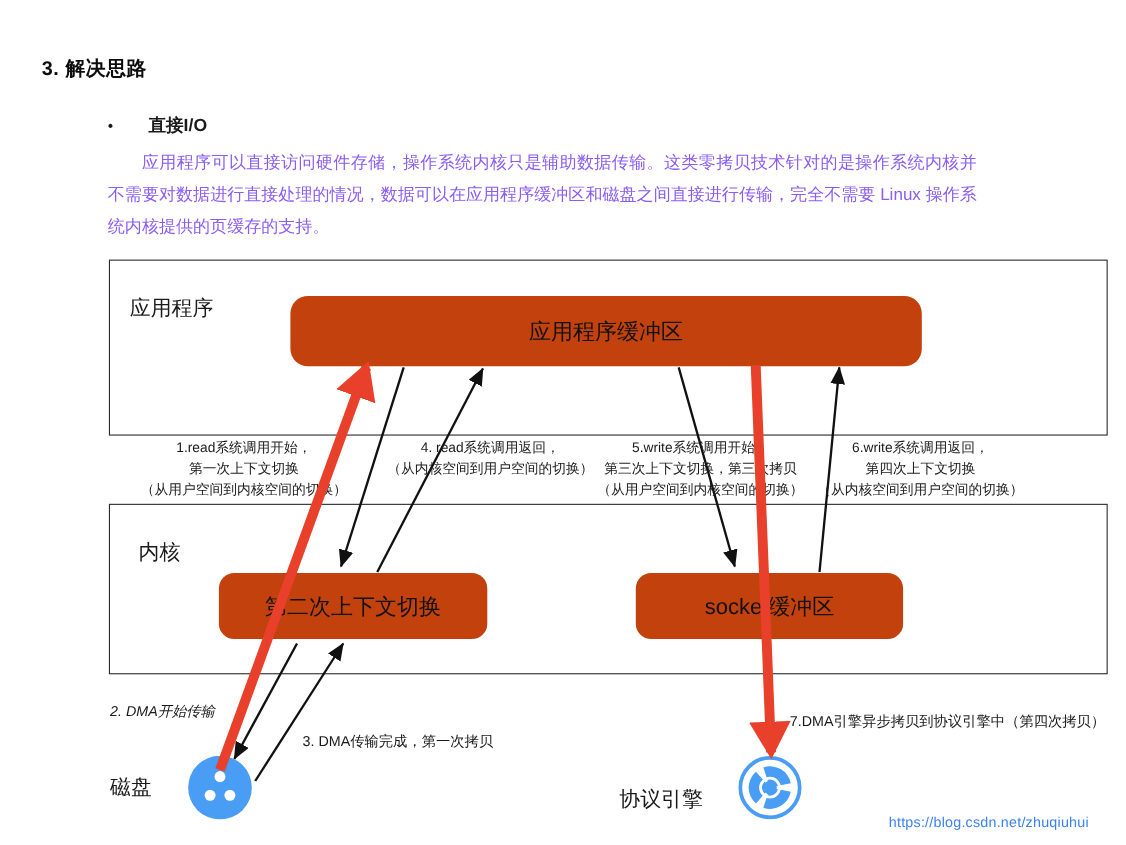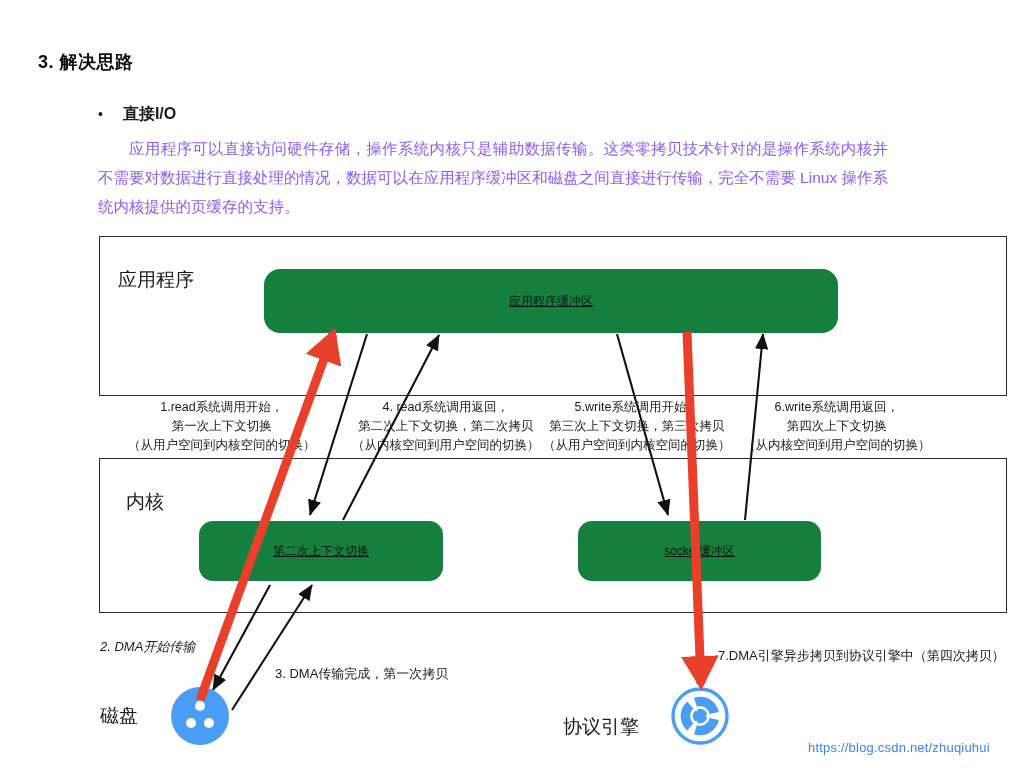--- a/index.html
+++ b/index.html
@@ -43,20 +43,21 @@
   }
   .bullet-dot {
     font-size: 14px;
     line-height: 1;
     color: #1a1a1a;
   }
   .bullet-label {
     font-size: 16px;
     font-weight: bold;
     color: #1a1a1a;
+    margin-left: 12px;
   }
 
   
   .paragraph {
     position: absolute;
     left: 98px;
     top: 134px;
     width: 790px;
     font-size: 15.5px;
     line-height: 29px;
@@ -87,30 +88,29 @@
     position: absolute;
     font-size: 19px;
     color: #1a1a1a;
     white-space: nowrap;
   }
   .title-app  { left: 118px; top: 267px; }
   .title-kern { left: 126px; top: 489px; }
 
   .buf {
     position: absolute;
-    background: #15803d;
+    background: #c2410c;
     border-radius: 16px;
     display: flex;
     align-items: center;
     justify-content: center;
-    font-size: 12px;
+    font-size: 20px;
     color: #111;
     box-sizing: border-box;
     z-index: 2;
-    text-decoration: underline;
   }
   .buf-app    { left: 264px; top: 269px; width: 574px; height: 64px; }
   .buf-kernel { left: 199px; top: 521px; width: 244px; height: 60px; border-radius: 14px; }
   .buf-socket { left: 578px; top: 521px; width: 243px; height: 60px; border-radius: 14px; }
 
   
   .ann {
     position: absolute;
     font-size: 12.5px;
     line-height: 19px;
@@ -241,21 +241,20 @@
       <line x1="687" y1="332" x2="701" y2="684" stroke="#e8402a" stroke-width="9" marker-end="url(#ahred)"></line>
     </svg>
 
     <div class="ann ann-1">
       <span class="ann-line">1.read系统调用开始，</span>
       <span class="ann-line">第一次上下文切换</span>
       <span class="ann-line">（从用户空间到内核空间的切换）</span>
     </div>
     <div class="ann ann-4">
       <span class="ann-line">4. read系统调用返回，</span>
-      <span class="ann-line">第二次上下文切换，第二次拷贝</span>
       <span class="ann-line">（从内核空间到用户空间的切换）</span>
     </div>
     <div class="ann ann-5">
       <span class="ann-line">5.write系统调用开始，</span>
       <span class="ann-line">第三次上下文切换，第三次拷贝</span>
       <span class="ann-line">（从用户空间到内核空间的切换）</span>
     </div>
     <div class="ann ann-6">
       <span class="ann-line">6.write系统调用返回，</span>
       <span class="ann-line">第四次上下文切换</span>

